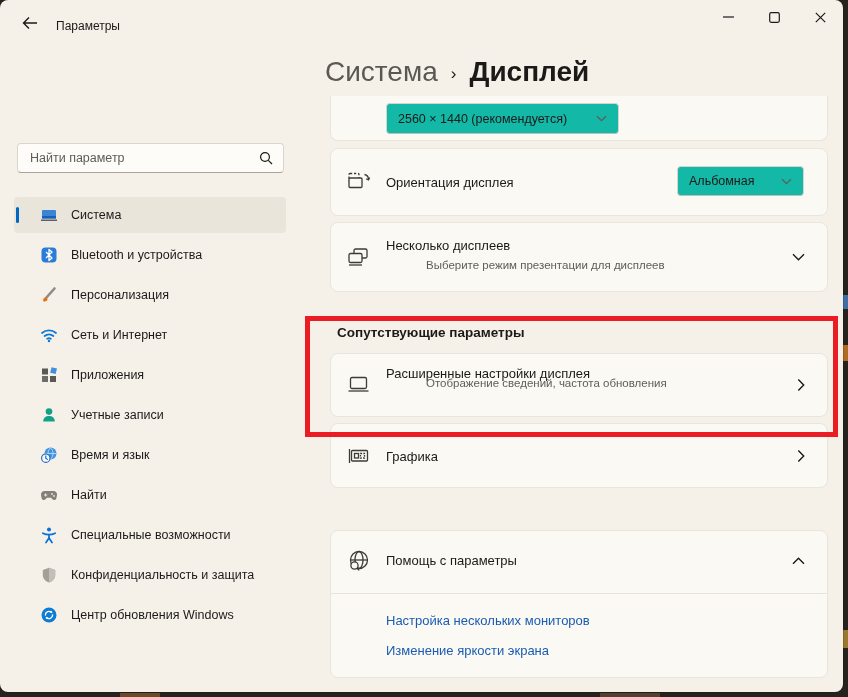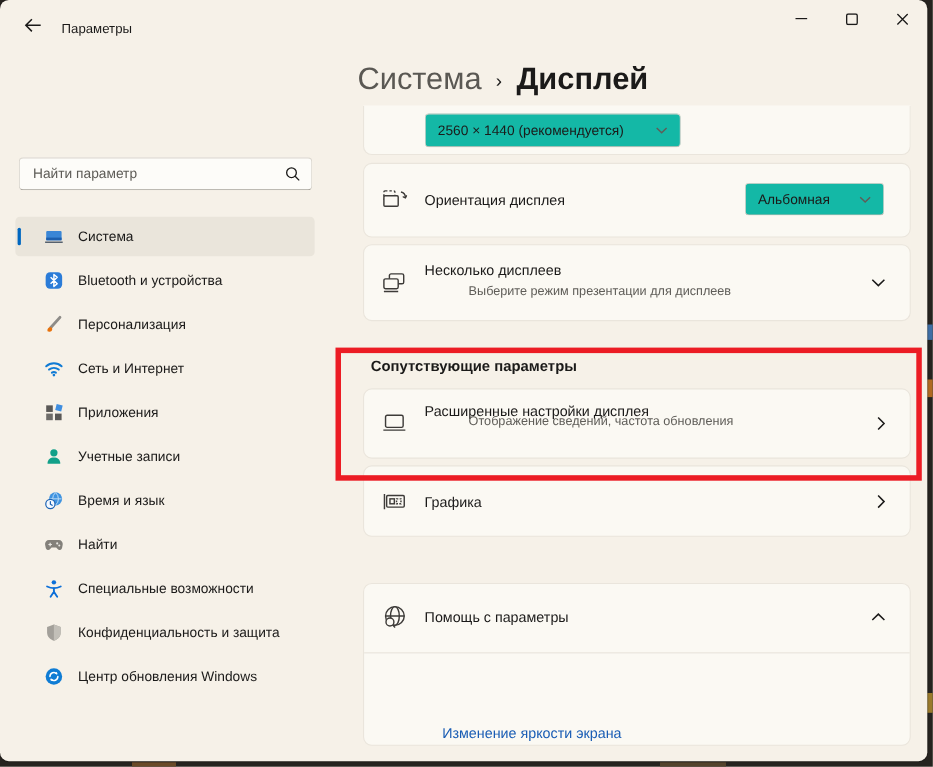--- a/index.html
+++ b/index.html
@@ -383,18 +383,19 @@
         <path d="M11 20.2 l2.2 2.2"></path>
       </svg>
     </div>
     <div class="row-title" style="top:22px;">Помощь с параметры</div>
     <div class="chev" style="top:30px;">
       <svg width="13" height="8" viewBox="0 0 13 8" fill="none" stroke="#1b1a19" stroke-width="1.4">
           <path d="M1 6.7 L6.5 1.3 L12 6.7"></path>
         </svg>
     </div>
     <div class="help-divider"></div>
-    <div class="help-link" style="top:128px;margin-left:16px;">Изменение яркости экрана</div>
+    <div class="help-link" style="top:82px;">Настройка нескольких мониторов</div>
+    <div class="help-link" style="top:112px;">Изменение яркости экрана</div>
   </div>
 
   <div class="red-box"></div>
 
 </div>
 
 </body></html>

